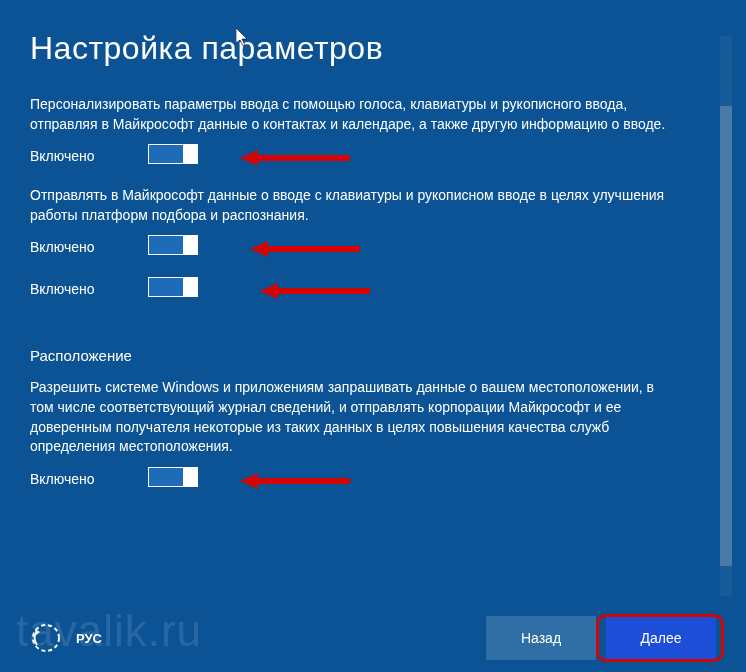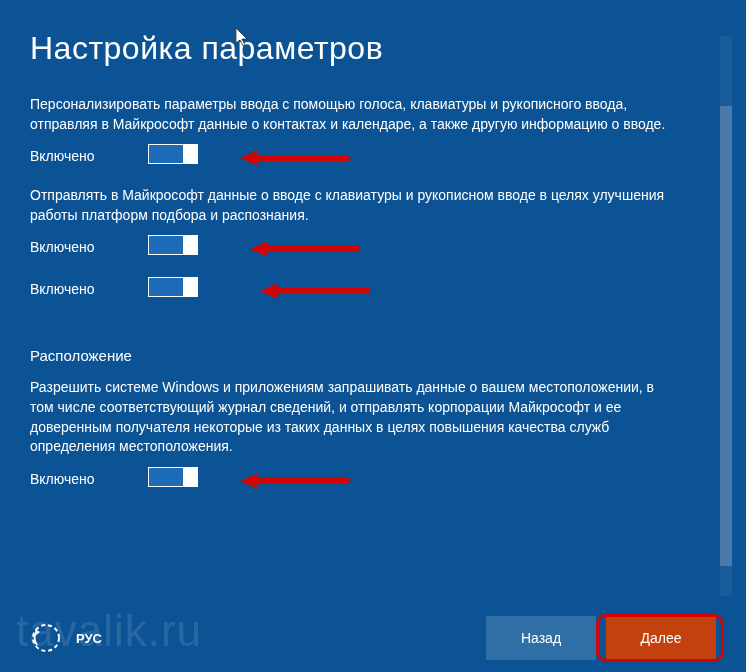--- a/index.html
+++ b/index.html
@@ -106,21 +106,21 @@
 .btn {
   min-width: 110px;
   height: 44px;
   border: none;
   font-size: 14px;
   color: #ffffff;
   cursor: pointer;
   font-family: inherit;
 }
 .btn-back { background: #2f6fa6; }
-.btn-next { background: #c2410c; }
+.btn-next { background: #1d4ed8; }
 .next-highlight {
   position: absolute;
   border: 3px solid #d30404;
   border-radius: 10px;
   width: 128px;
   height: 48px;
   right: 22px;
   bottom: 10px;
   pointer-events: none;
 }

